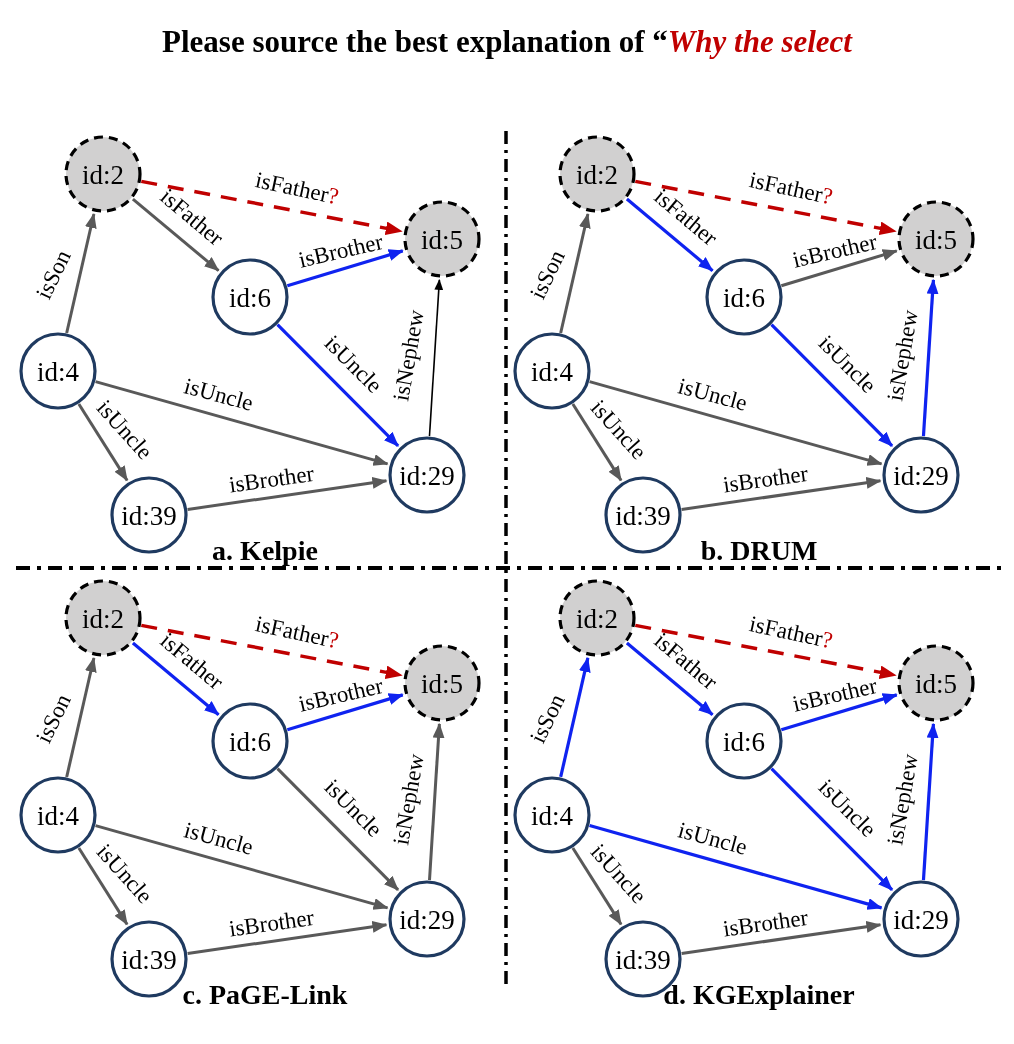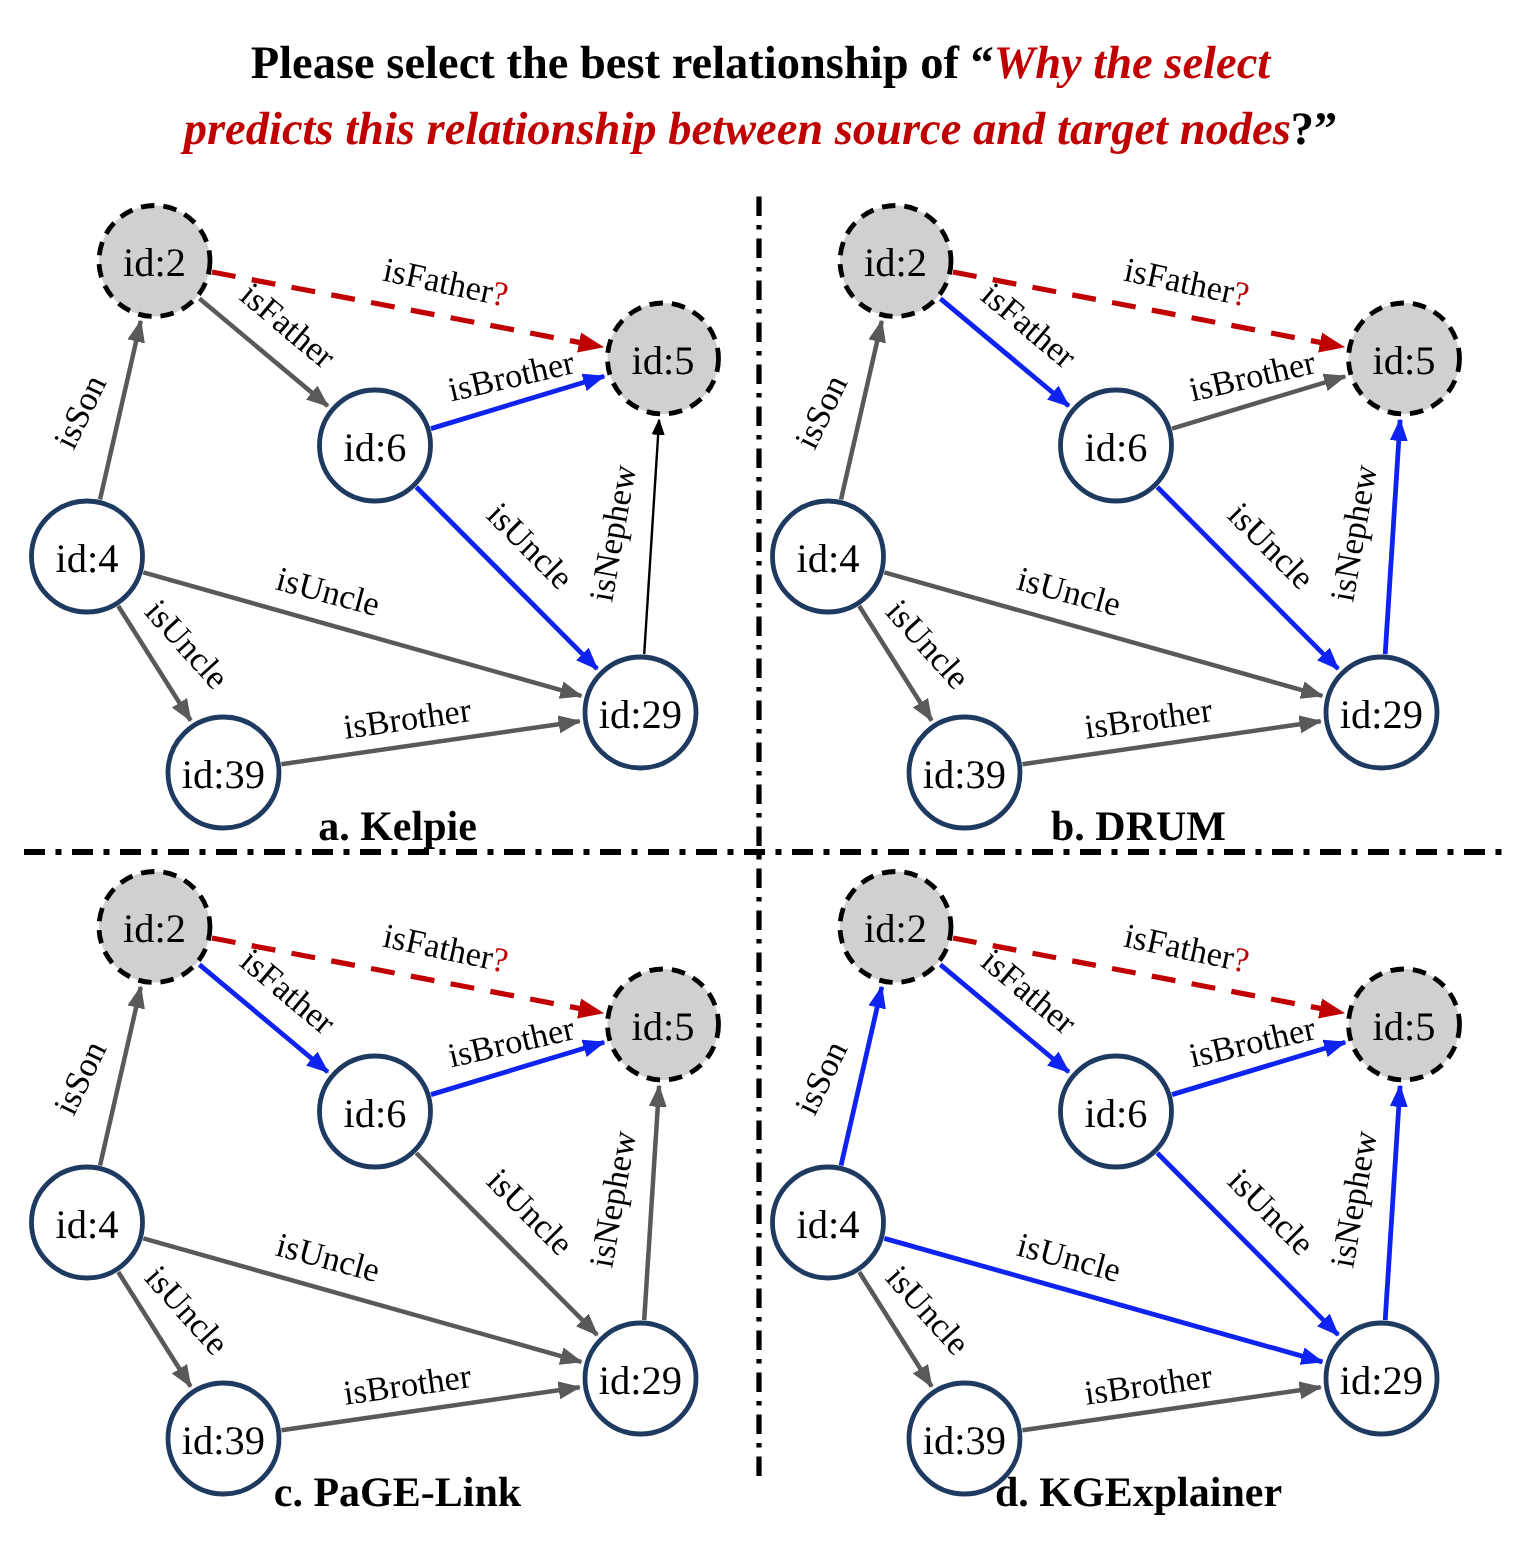--- a/index.html
+++ b/index.html
@@ -18,22 +18,21 @@
   .nlabel{font-family:"Liberation Serif","DejaVu Serif",serif;font-size:27px;fill:#000;}
   .caption{font-family:"Liberation Serif","DejaVu Serif",serif;font-size:28px;font-weight:bold;fill:#000;}
   #dividers{position:absolute;left:0;top:0;pointer-events:none;}
 </style>
 </head>
 <body>
 
 <div id="page">
 
   <div class="title">
-    <div><span class="tk">Please select the best relationship of “</span><span class="tr">Why the select</span></div>
-    <div><span class="tr">predicts this relationship between source and target nodes</span><span class="tk">?”</span></div>
+    <div><span class="tk">Please source the best explanation of “</span><span class="tr">Why the select</span></div>
   </div>
 
   <div class="panel" id="panel-a">
       <svg width="485" height="452" viewBox="0 0 485 452">
         <defs>
           <marker id="ar-gray-a" markerUnits="userSpaceOnUse" markerWidth="16" markerHeight="13" refX="14" refY="6" orient="auto">
             <path d="M0,0 L15,6 L0,12 Z" fill="#595959"></path>
           </marker>
           <marker id="ar-blue-a" markerUnits="userSpaceOnUse" markerWidth="16" markerHeight="13" refX="14" refY="6" orient="auto">
             <path d="M0,0 L15,6 L0,12 Z" fill="#0f23f0"></path>

